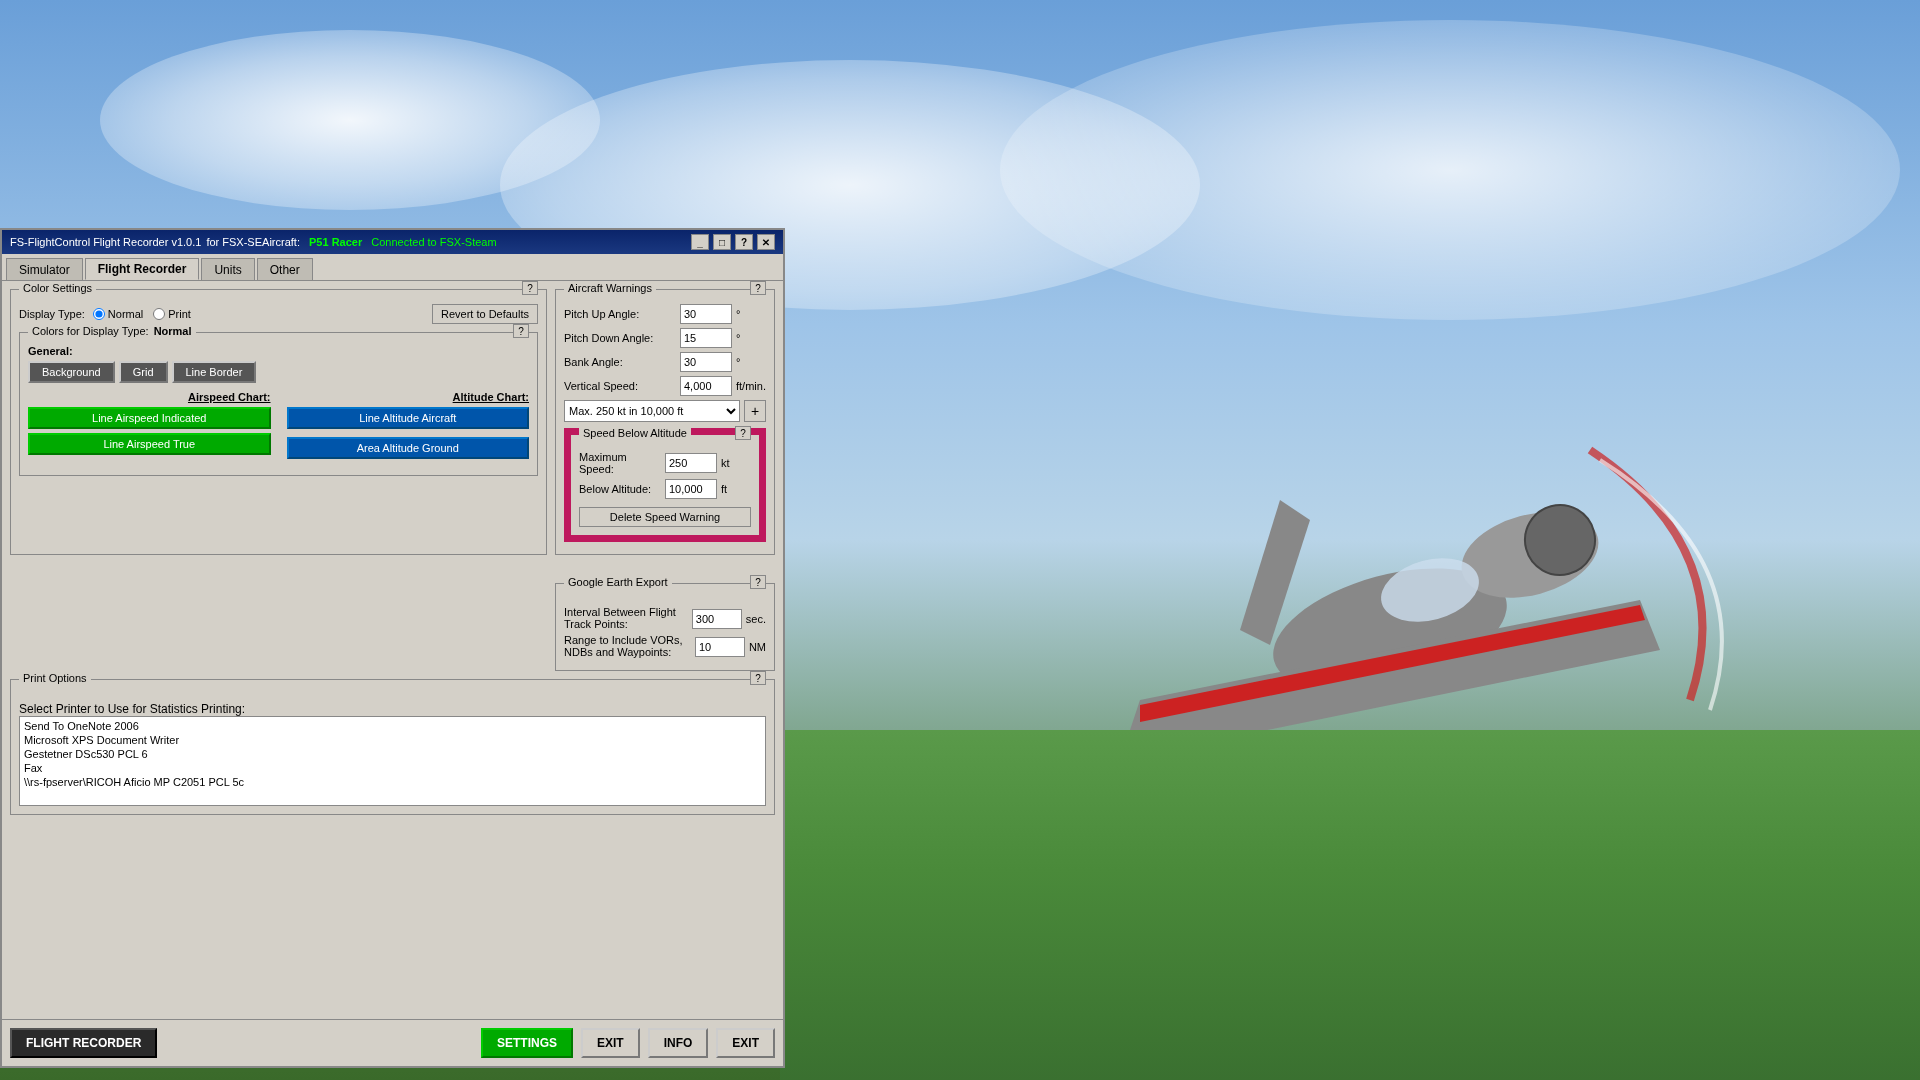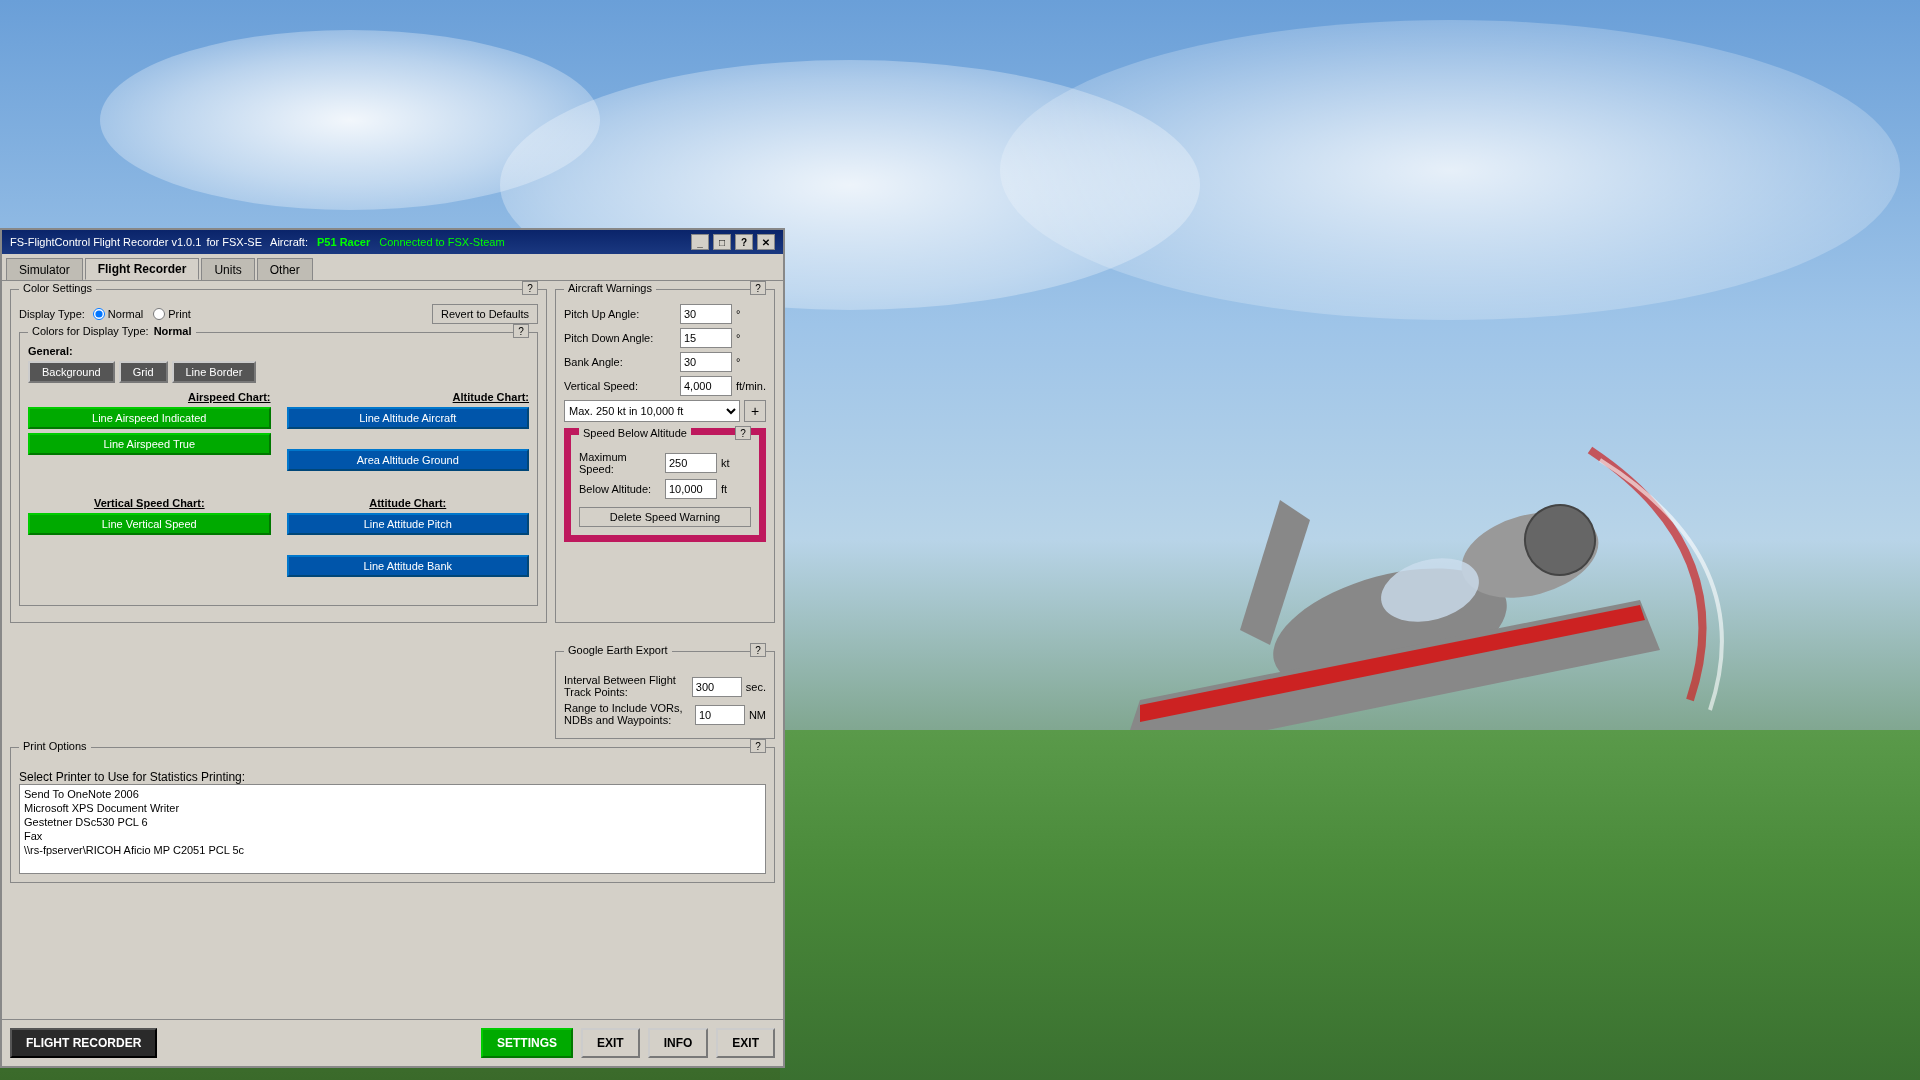--- a/index.html
+++ b/index.html
@@ -59,21 +59,20 @@
       color: white;
       padding: 4px 8px;
       display: flex;
       align-items: center;
       justify-content: space-between;
       height: 24px;
     }
     .title-bar-left {
       display: flex;
       align-items: center;
-      gap: 8px;
       font-size: 11px;
     }
     .title-bar-right {
       display: flex;
       align-items: center;
       gap: 4px;
     }
     .title-btn {
       width: 18px;
       height: 16px;
@@ -276,21 +275,21 @@
     .blue-btn {
       display: block;
       width: 100%;
       padding: 3px 4px;
       background: #0055aa;
       color: white;
       border: 2px outset #0077cc;
       cursor: pointer;
       font-size: 11px;
       text-align: center;
-      margin-bottom: 20px;
+      margin-bottom: 8px;
     }
     
     .warnings-panel {
       width: 220px;
       padding-top: 14px;
       flex-shrink: 0;
     }
     .form-row {
       display: flex;
       align-items: center;
@@ -557,33 +556,20 @@
                 <button class="green-btn">Line Airspeed True</button>
               </div>
 
               <div class="chart-col">
                 <div class="chart-col-title">Altitude Chart:</div>
                 <button class="blue-btn">Line Altitude Aircraft</button>
                 <button class="blue-btn">Area Altitude Ground</button>
               </div>
             </div>
 
-            <div class="chart-grid-row" style="margin-top:6px;">
-
-              <div class="vert-chart-col">
-                <div class="vert-chart-col-title">Vertical Speed Chart:</div>
-                <button class="green-btn">Line Vertical Speed</button>
-              </div>
-
-              <div class="vert-chart-col">
-                <div class="vert-chart-col-title">Attitude Chart:</div>
-                <button class="blue-btn">Line Attitude Pitch</button>
-                <button class="blue-btn">Line Attitude Bank</button>
-              </div>
-            </div>
 
           </div>
         </div>
       </div>
 
       <div class="panel warnings-panel">
         <span class="panel-title">Aircraft Warnings</span>
         <span class="panel-help">?</span>
 
         <div class="form-row">

